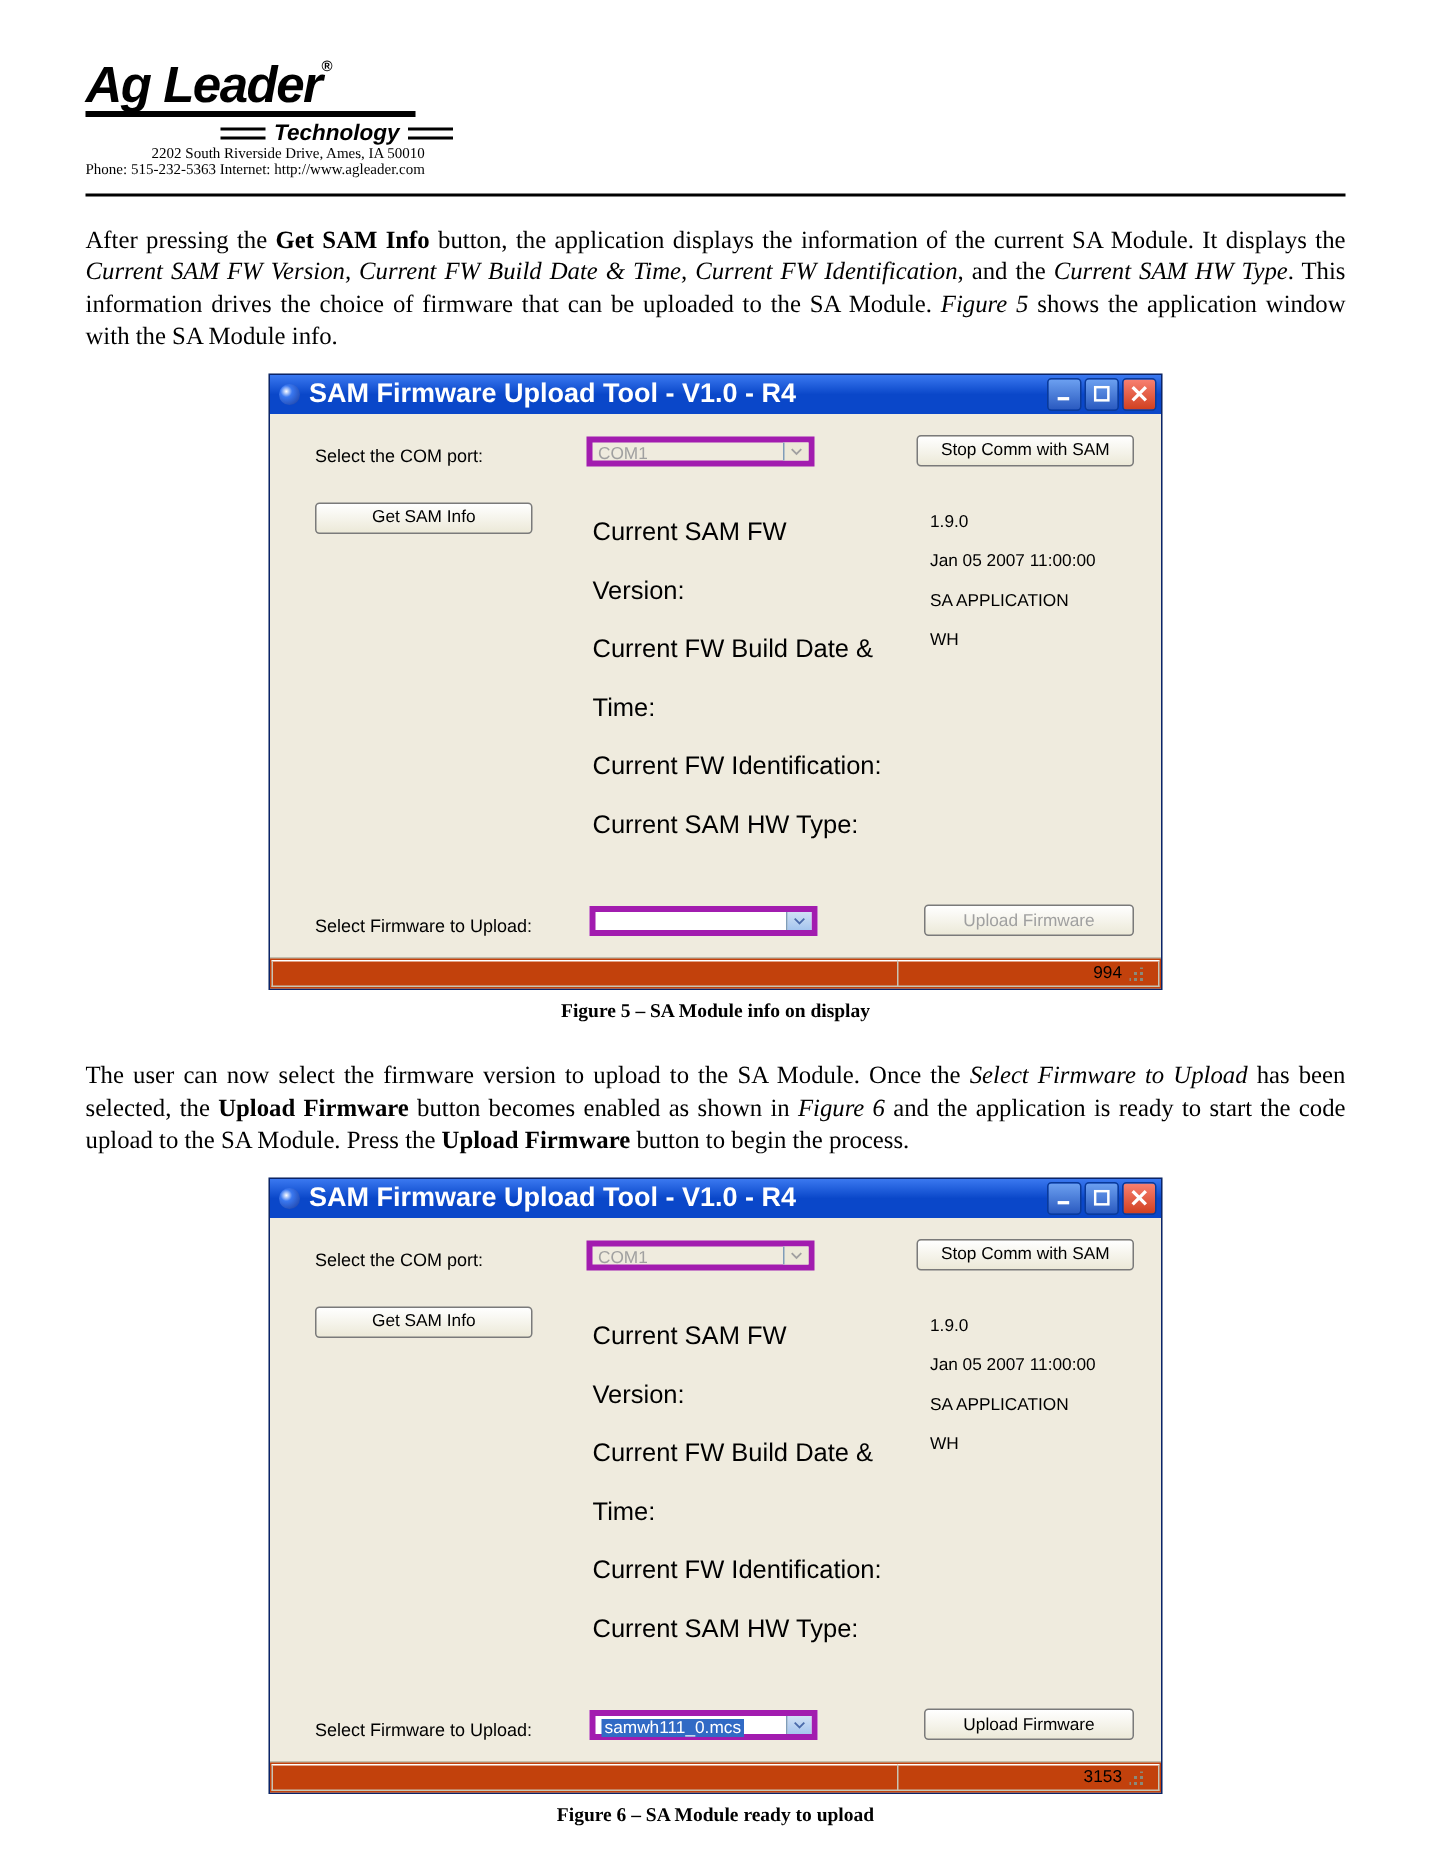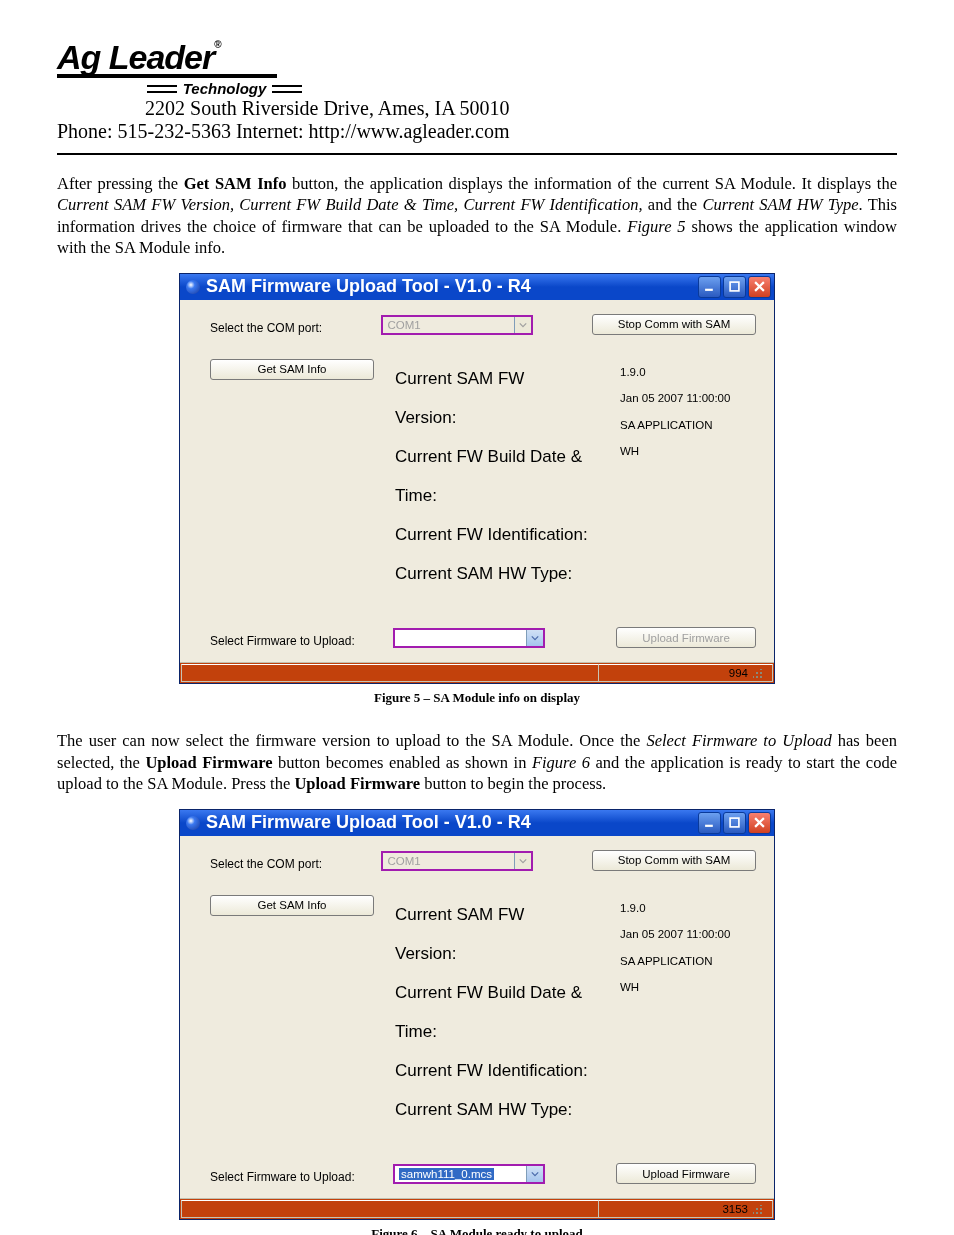--- a/index.html
+++ b/index.html
@@ -59,21 +59,21 @@
     font-size: 15px;
   }
   .logo .tech-line {
     width: 34px;
     border-top: 2px solid #000;
     height: 4px;
     border-bottom: 2px solid #000;
   }
   .header-contact {
     text-align: right;
-    font-size: 20px;
+    font-size: 10px;
   }
   
   p.para {
     text-align: justify;
     margin: 0 0 14px 0;
     line-height: 1.3;
   }
   .bold { font-weight: 700; }
   .ital { font-style: italic; }
   
@@ -147,21 +147,21 @@
     margin-bottom: 8px;
   }
   .col-label { width: 185px; }
   .col-mid { width: 195px; }
   .col-right { flex: 1; padding-left: 30px; }
   .lbl { font-size: 12px; }
   .combo {
     display: flex;
     width: 152px;
     height: 20px;
-    border: 2px solid #a21caf;
+    border: 4px solid #a21caf;
     background: #fff;
     box-sizing: border-box;
   }
   .combo.disabled { background: #efebde; }
   .combo-text {
     flex: 1;
     padding: 2px 4px;
     font-size: 11.5px;
     color: #000;
   }
@@ -182,21 +182,21 @@
     border: 1px solid #7a7a7a;
     border-radius: 3px;
     background: linear-gradient(to bottom,#fff,#ece9d8);
     font-family: Tahoma, Arial, sans-serif;
     font-size: 11.5px;
     display: inline-flex;
     align-items: center;
     justify-content: center;
     box-sizing: border-box;
   }
-  .btn.w-big { width: 164px; }
+  .btn.w-big { width: 145px; }
   .btn.w-upload { width: 140px; }
   .btn.disabled { color: #a0a0a0; }
   .info-block {
     margin: 24px 0 34px 0;
   }
   .info-block .row { align-items: flex-start; }
   .info-lines { font-size: 17px; line-height: 2.3; }
   .info-vals { font-size: 11.5px; line-height: 2.3; }
   .statusbar {
     border-top: 1px solid #c0c0b0;

